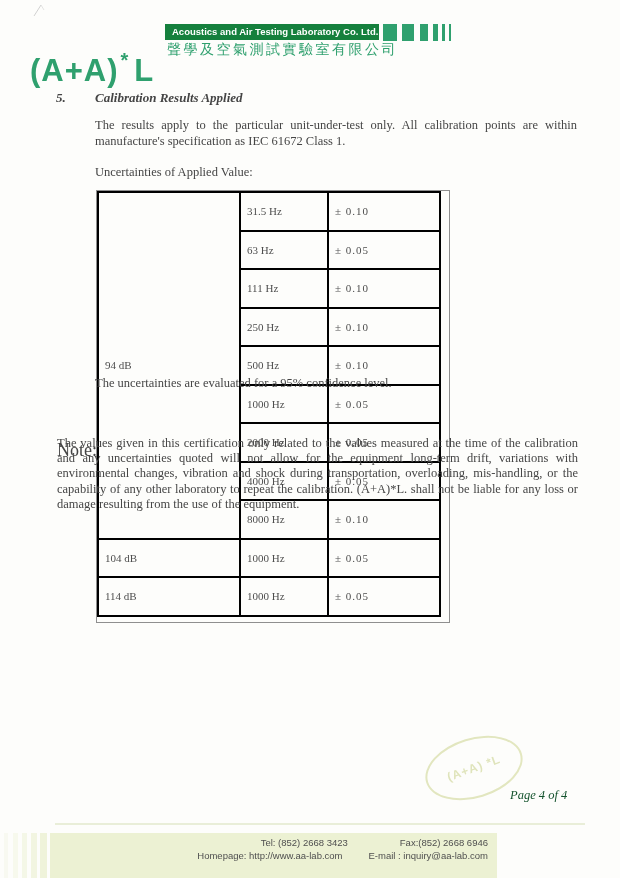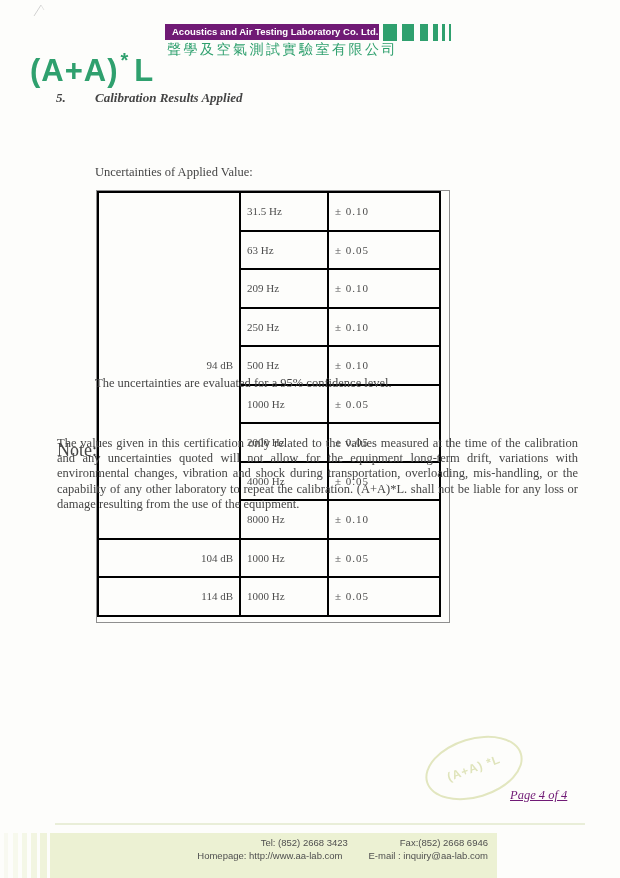--- a/index.html
+++ b/index.html
@@ -19,21 +19,21 @@
     font-weight:700;color:#2fa06e;
     font-size:31px;letter-spacing:1px;
     white-space:nowrap;
     margin-top:29px;
   }
   .logo .star{font-size:20px;vertical-align:14px;margin-left:2px;}
   .logo .ell{margin-left:5px;}
   .banner{
     position:absolute;left:165px;top:24px;
     width:214px;height:16px;
-    background:#701a75;
+    background:#15803d;
     color:#ffffff;
     font-family:"Liberation Sans", sans-serif;
     font-weight:700;font-size:9.5px;line-height:16px;
     padding-left:7px;box-sizing:border-box;
     white-space:nowrap;
   }
   .banner-zh{
     position:absolute;left:167px;top:41px;
     color:#2fa06e;
     font-family:"Liberation Sans","DejaVu Sans",sans-serif;
@@ -70,21 +70,21 @@
   table.unc{
     border-collapse:collapse;
     font-size:11px;color:#4e4e4e;
   }
   table.unc td{
     border:2px solid #000000;
     height:12.5px;
     padding:12px 6px;
     vertical-align:middle;
   }
-  td.col-level{width:128px;vertical-align:top;padding-top:1px;text-align:right;}
+  td.col-level{width:128px;vertical-align:top;padding-top:1px;}
   td.col-freq{width:74px;}
   td.col-unc{width:98px;letter-spacing:1px;}
   .confidence{
     position:absolute;left:95px;top:376px;
     font-size:12.5px;
   }
   .note-label{
     position:absolute;left:57px;top:440px;
     font-size:18px;
   }
@@ -104,21 +104,21 @@
     display:flex;align-items:center;justify-content:center;
   }
   .stamp span{
     color:#d6dca6;
     font-family:"Liberation Sans", sans-serif;
     font-size:12px;font-weight:700;letter-spacing:1px;
     transform:rotate(-3deg);
   }
   .page-no{
     position:absolute;left:510px;top:788px;
-    font-style:italic;font-size:12.5px;color:#701a75;text-decoration:underline;
+    font-style:italic;font-size:12.5px;color:#14532d;
   }
   .cert-no{
     position:absolute;left:55px;top:794px;
     font-style:italic;font-size:12.5px;color:#4a4a4a;
   }
   
   .footer-line{
     position:absolute;left:55px;top:823px;width:530px;height:2px;
     background:#e4ead0;opacity:.8;
   }
@@ -156,36 +156,37 @@
     <span style="left:0;width:14px"></span>
     <span style="left:19px;width:12px"></span>
     <span style="left:37px;width:8px"></span>
     <span style="left:50px;width:5px"></span>
     <span style="left:59px;width:3px"></span>
     <span style="left:66px;width:2px"></span>
   </div>
 
   <div class="sec-num">5.</div>
   <div class="sec-title">Calibration Results Applied</div>
+  <div class="para1">The results apply to the particular unit-under-test only. All calibration points are within manufacture's specification as IEC 61672 Class 1.</div>
   <div class="tbl-caption">Uncertainties of Applied Value:</div>
 
   <div class="tbl-frame">
     <table class="unc">
       <tbody>
           <tr>
             <td class="col-level" rowspan="9">94 dB</td>
             <td class="col-freq">31.5 Hz</td>
             <td class="col-unc">±  0.10</td>
           </tr>
           <tr>
             <td class="col-freq">63 Hz</td>
             <td class="col-unc">±  0.05</td>
           </tr>
           <tr>
-            <td class="col-freq">209 Hz</td>
+            <td class="col-freq">111 Hz</td>
             <td class="col-unc">±  0.10</td>
           </tr>
           <tr>
             <td class="col-freq">250 Hz</td>
             <td class="col-unc">±  0.10</td>
           </tr>
           <tr>
             <td class="col-freq">500 Hz</td>
             <td class="col-unc">±  0.10</td>
           </tr>

